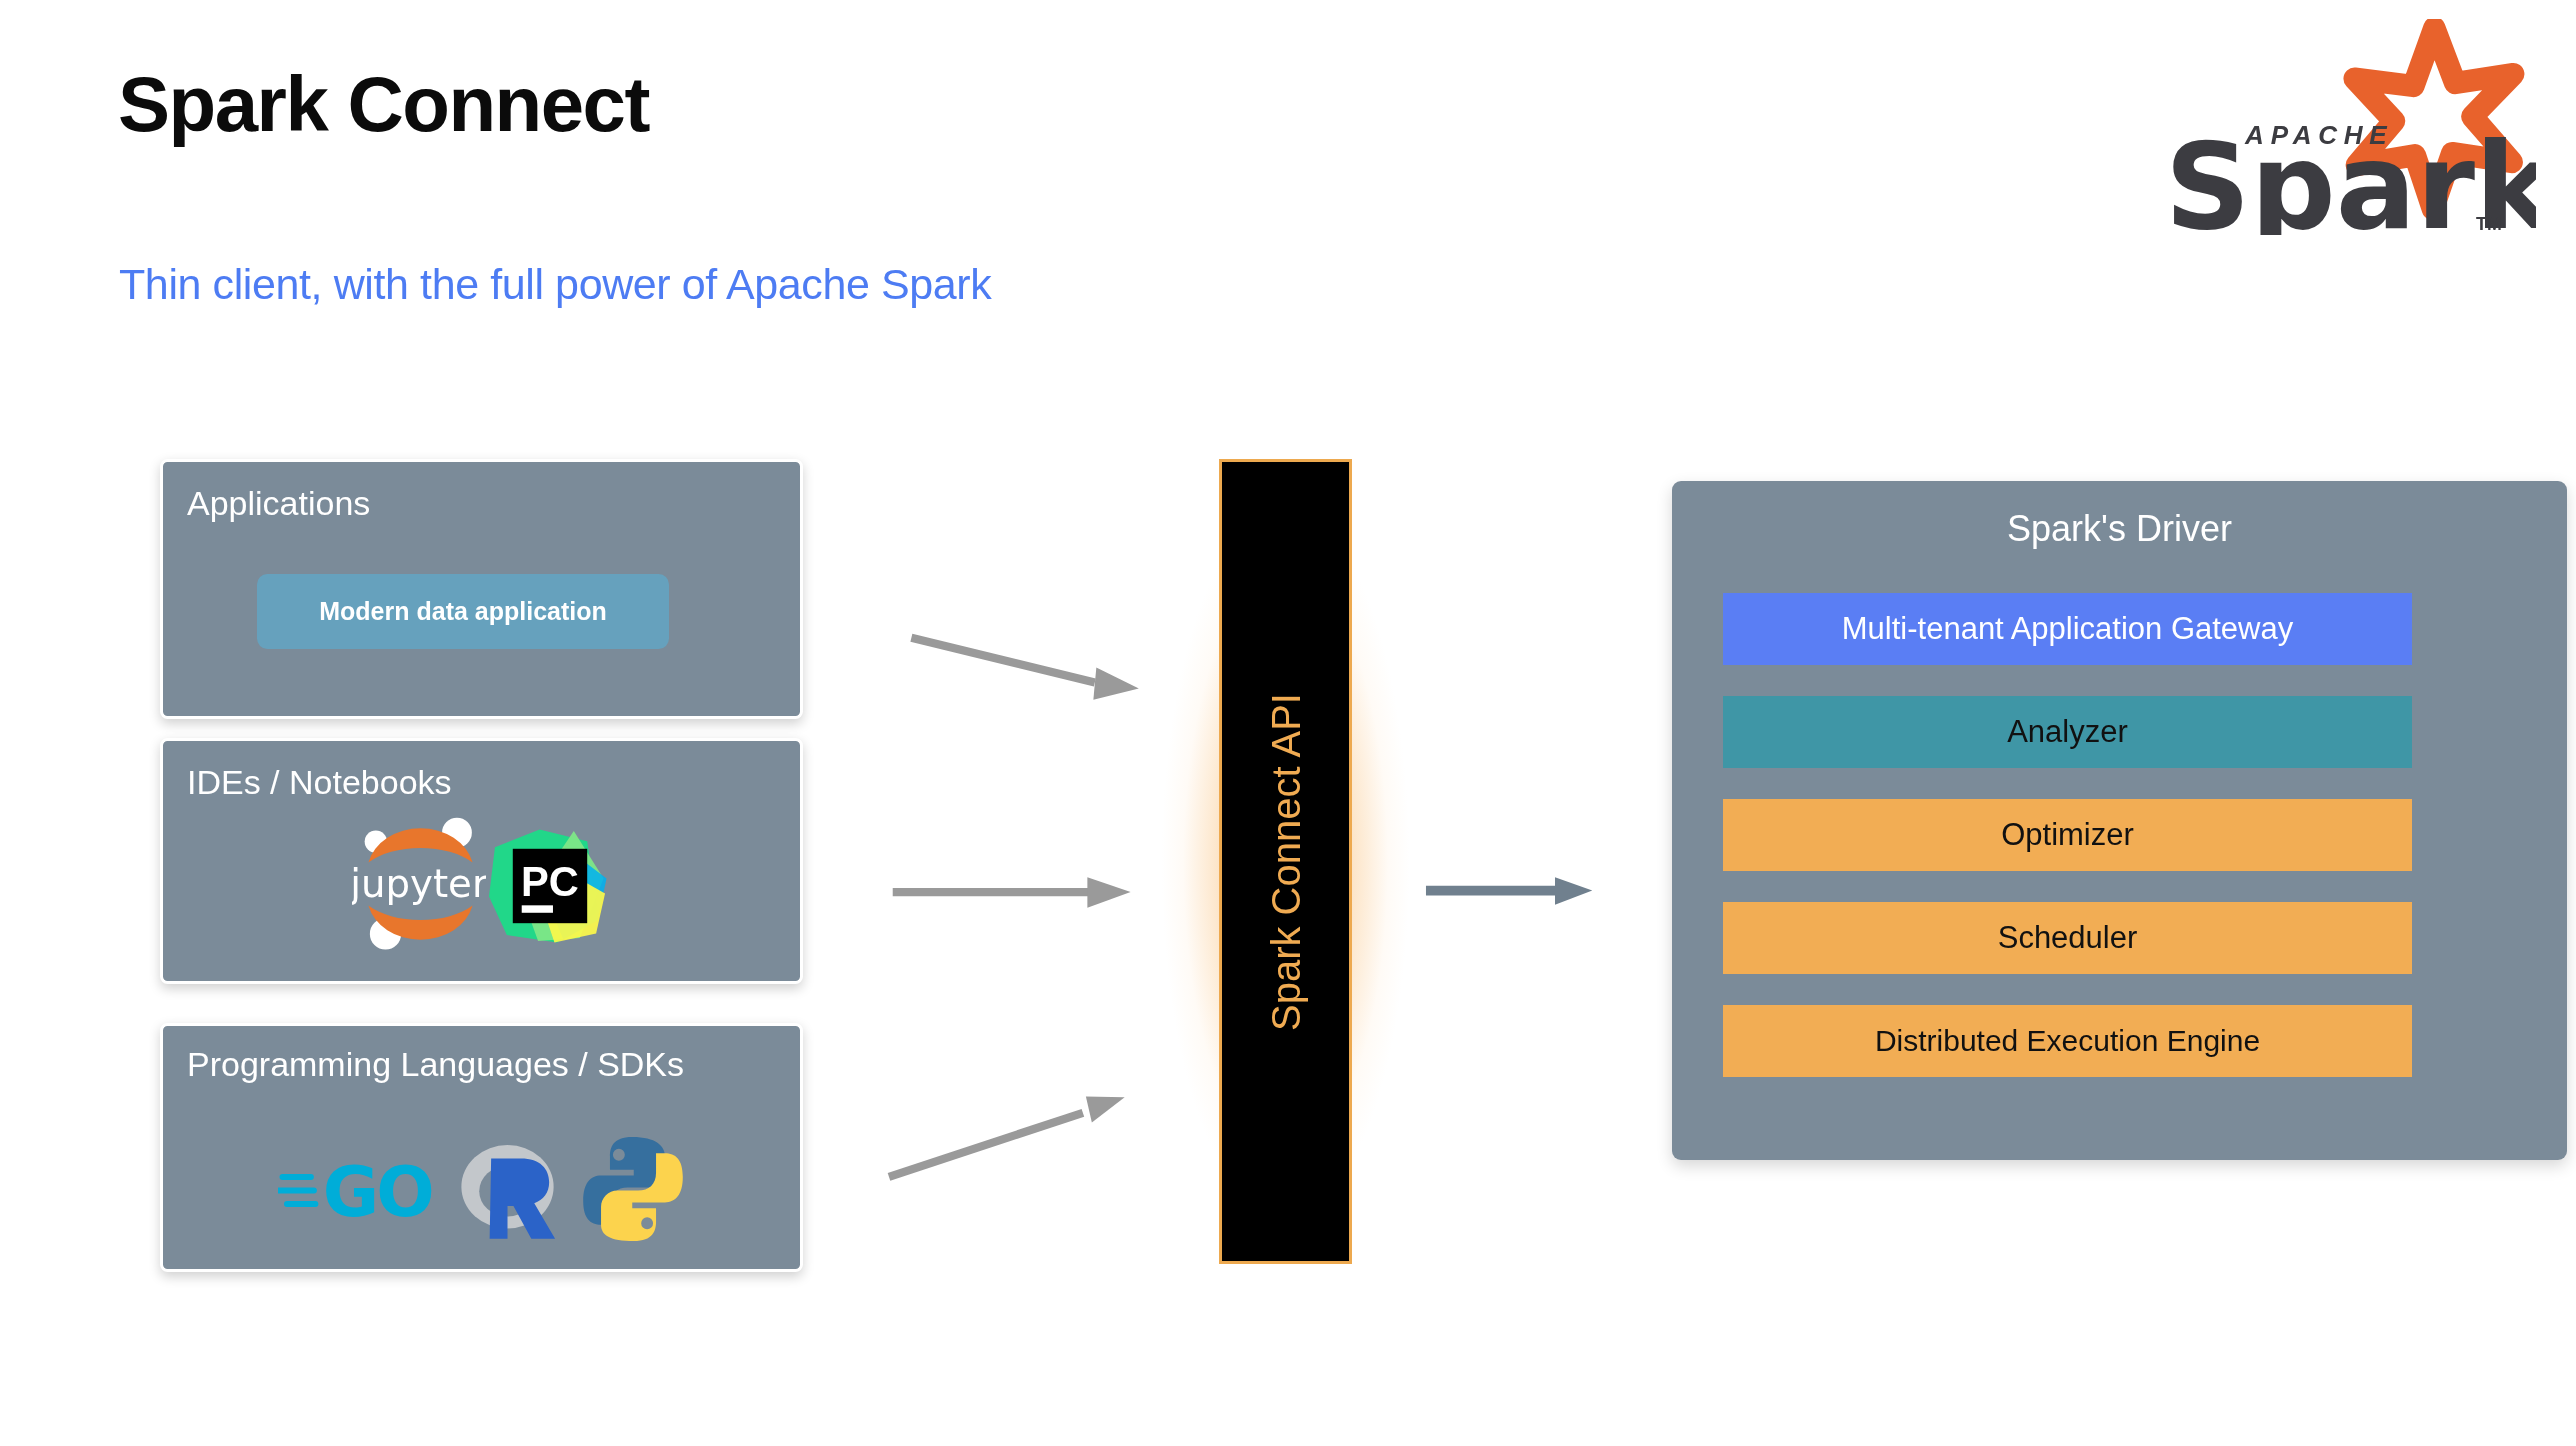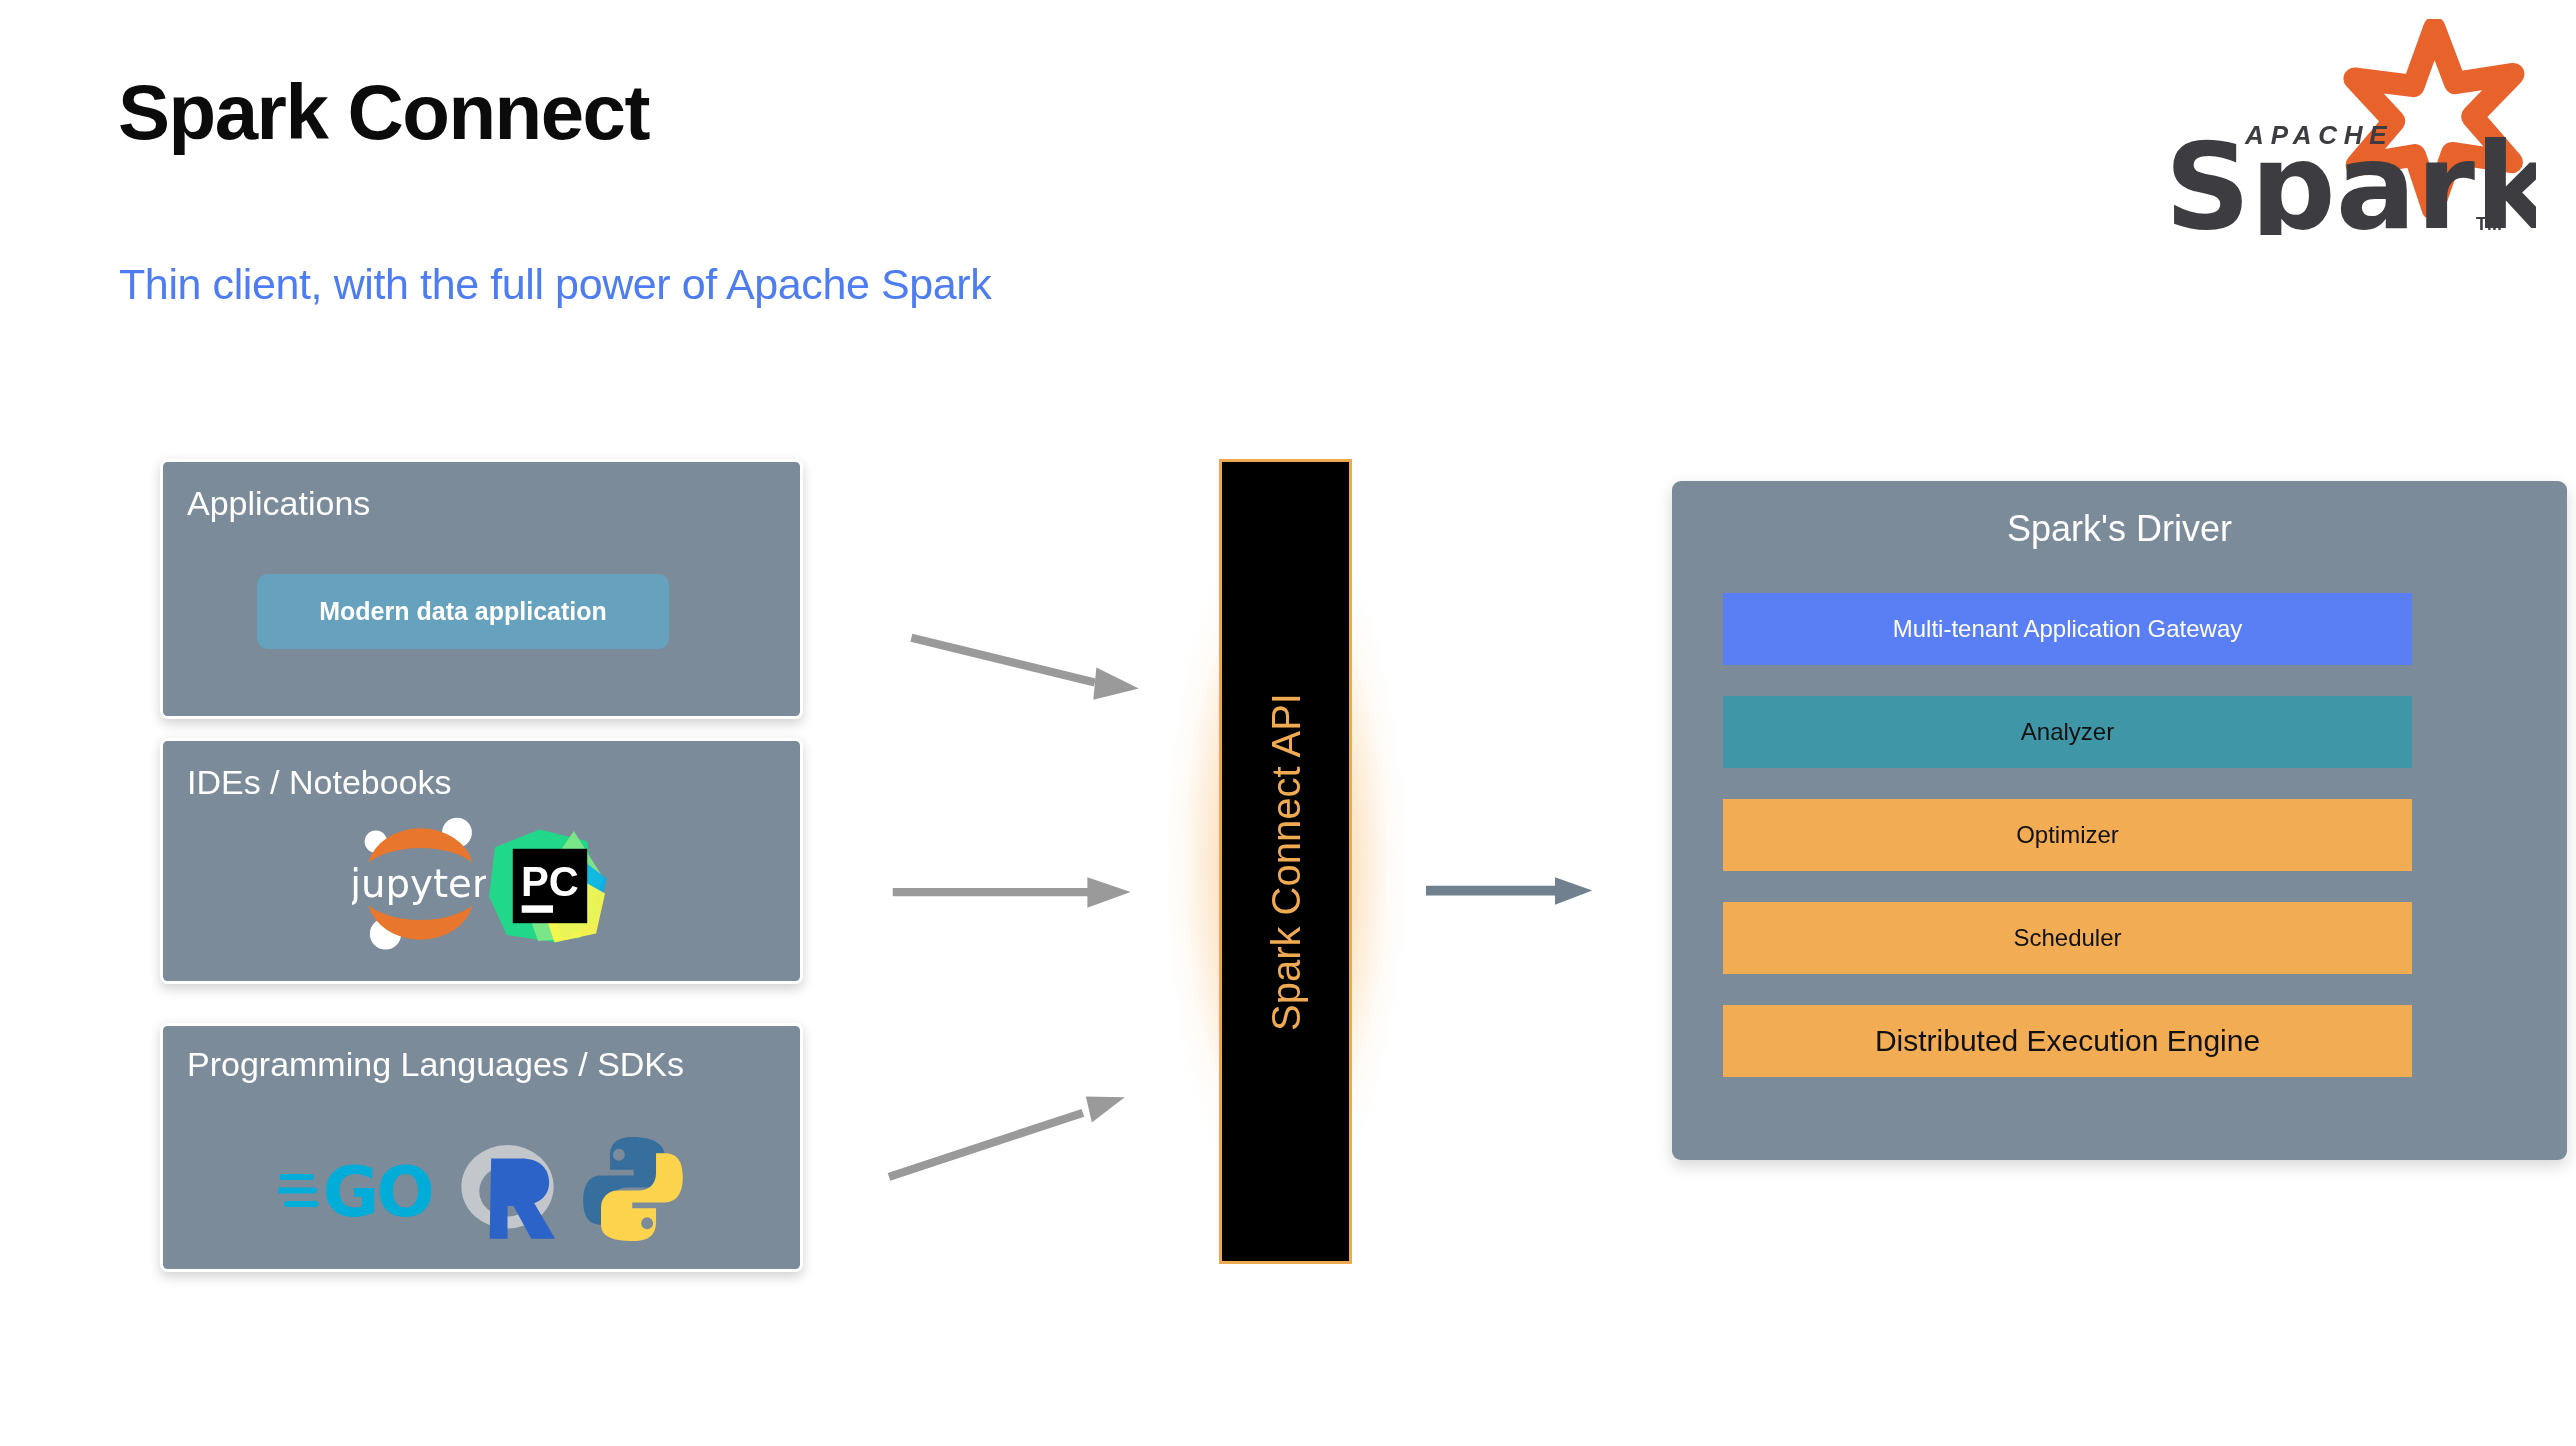--- a/index.html
+++ b/index.html
@@ -2,21 +2,21 @@
 <html style="font-size:12px"><head>
 <meta charset="utf-8">
 <style>
   html,body{margin:0;padding:0;background:#fff;}
   body{width:2576px;height:1447px;position:relative;overflow:hidden;
        font-family:"Liberation Sans","DejaVu Sans",sans-serif;background:#ffffff;}
 
   #slide{position:absolute;inset:0;background:#ffffff;}
 
   
-  .title{position:absolute;left:118px;top:70px;font-size:78px;font-weight:700;
+  .title{position:absolute;left:118px;top:62px;font-size:78px;font-weight:700;
          color:#0b0b0b;letter-spacing:-1.5px;line-height:1.1;white-space:nowrap;}
   .subtitle{position:absolute;left:119px;top:260px;font-size:43px;font-weight:400;
             color:#4d7cf3;letter-spacing:-0.4px;white-space:nowrap;}
 
   
   .spark-logo{position:absolute;left:2133px;top:19.4px;width:403px;height:216px;}
   .spark-logo svg{width:100%;height:100%;display:block;}
 
   
   .client-col{position:absolute;left:160px;top:459px;width:646px;height:813px;}
@@ -56,21 +56,21 @@
              transform-origin:center center;white-space:nowrap;color:#f0ab52;
              font-size:40px;font-weight:400;letter-spacing:0px;}
 
   
   .driver{position:absolute;left:1672px;top:481px;width:895px;height:679px;
           background:#7b8b99;border-radius:9px;box-shadow:0 6px 16.4px rgba(0,0,0,.16);}
   .driver-title{position:absolute;left:0;right:0;top:27px;text-align:center;
                 color:#ffffff;font-size:36px;font-weight:400;}
   .dstack{position:absolute;left:51px;top:112px;width:689px;}
   .drow{width:689px;height:72px;display:flex;align-items:center;justify-content:center;
-        margin-bottom:31px;font-size:24px;font-weight:400;}
+        margin-bottom:31px;font-size:31px;font-weight:400;}
   .drow.last{margin-bottom:0;}
   .drow.gw{background:#5a7ef4;color:#ffffff;font-weight:400;}
   .drow.an{background:#3f96a6;color:#111111;}
   .drow.or{background:#f2ad54;color:#111111;}
   .drow.dee{background:#f2ad54;color:#111111;font-weight:400;font-size:30px;}
 </style>
 </head>
 <body>
 
 <div id="slide">

